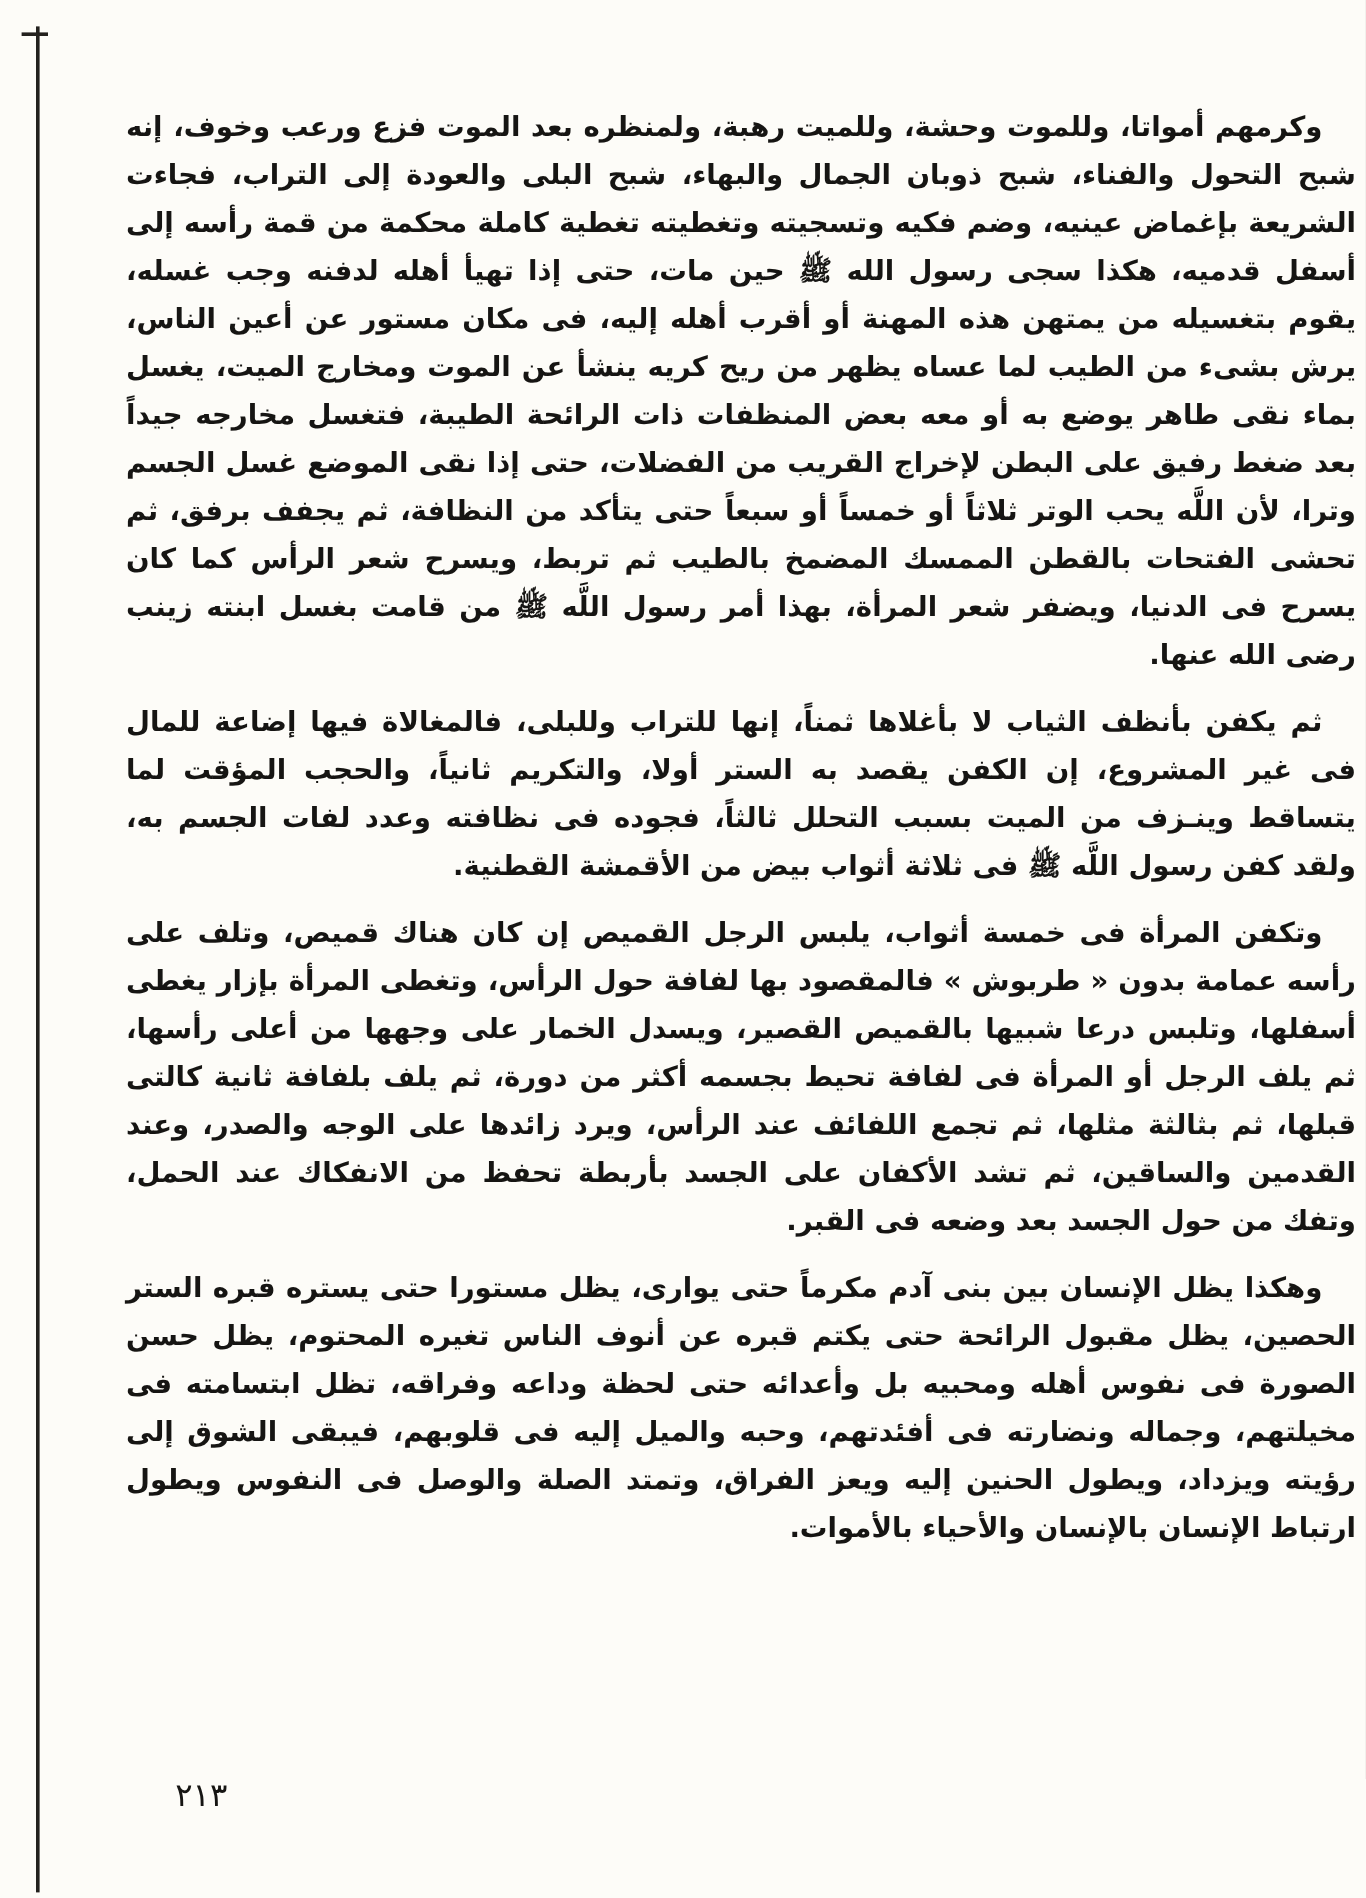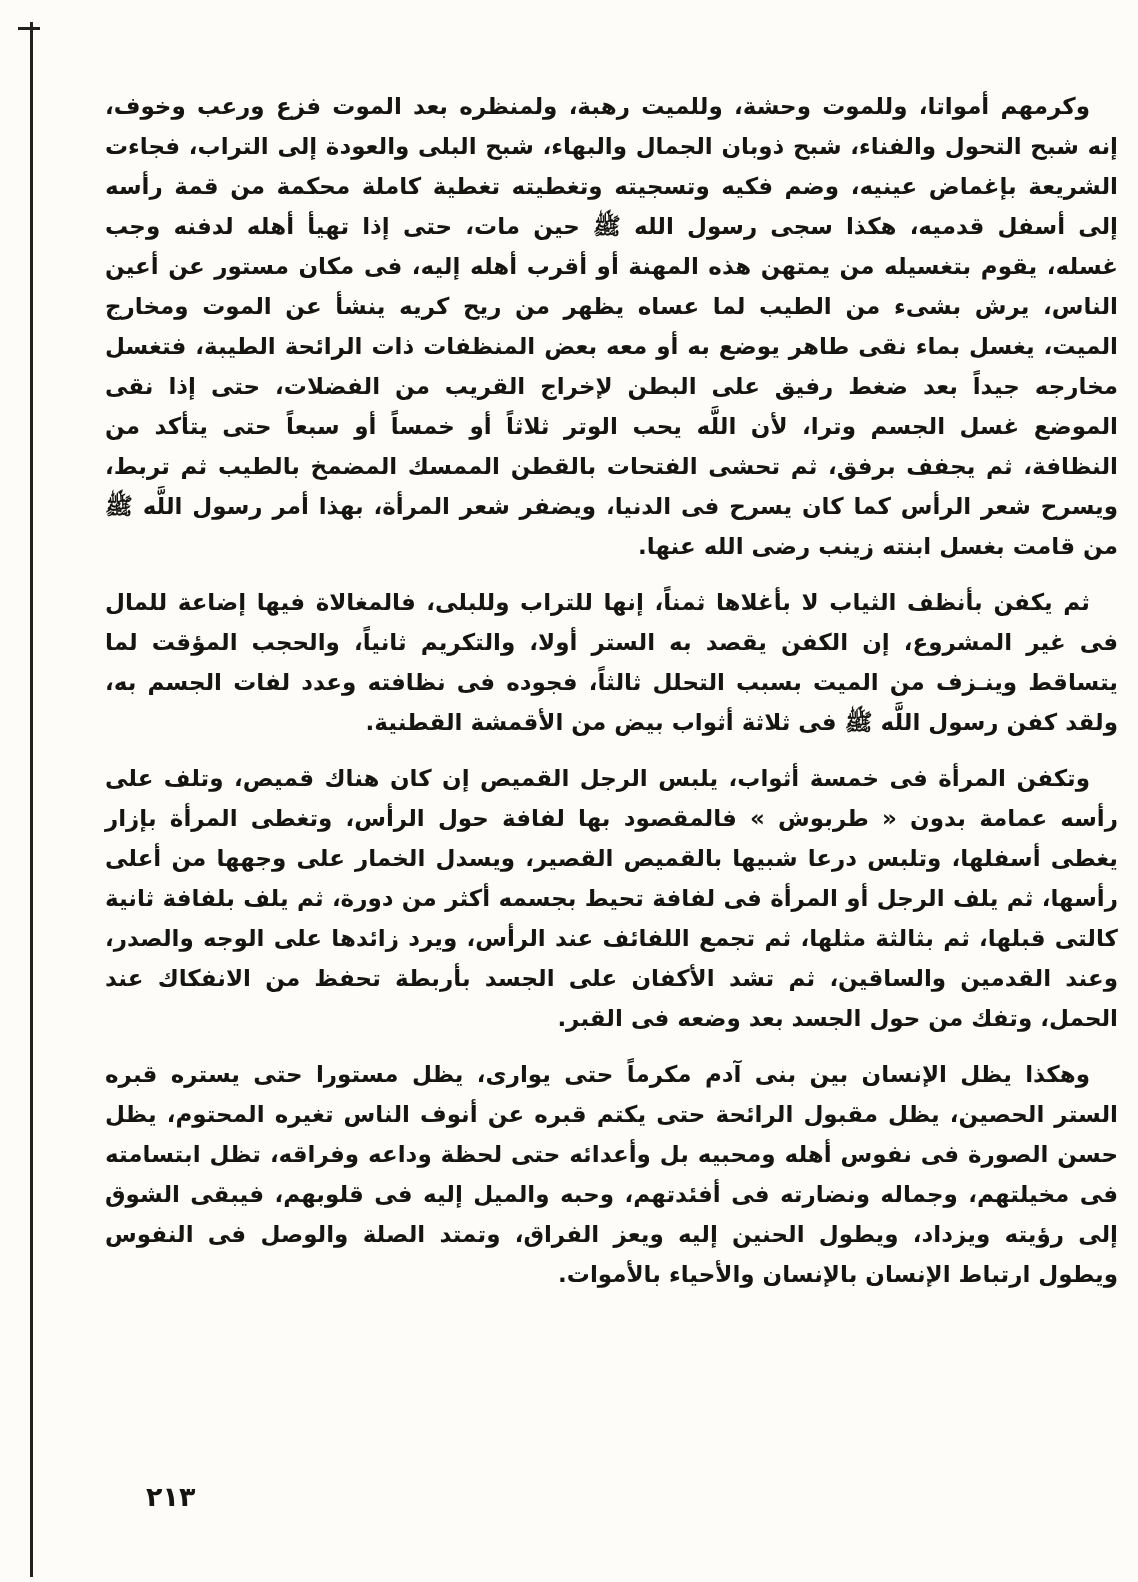--- a/index.html
+++ b/index.html
@@ -31,21 +31,21 @@
     left: 18px;
     top: 27px;
     width: 22px;
     height: 3px;
     background: #23211e;
   }
   .text-block {
     position: absolute;
     top: 86px;
     left: 105px;
-    right: 20px;
+    right: 8px;
     direction: rtl;
     text-align: justify;
     font-size: 23px;
     font-weight: 700;
     line-height: 40px;
     letter-spacing: 0;
   }
   .para {
     margin: 0 0 16px 0;
     text-indent: 28px;
@@ -53,21 +53,21 @@
   .para.closing {
     text-indent: 158px;
     margin-top: 6px;
   }
   .page-number {
     position: absolute;
     left: 146px;
     bottom: 70px;
     direction: rtl;
     font-size: 27px;
-    font-weight: 700;
+    font-weight: 400;
     letter-spacing: 2px;
   }
 </style>
 </head>
 <body>
 
 <div class="page">
 
   <div class="artifact-vline"></div>
   <div class="artifact-corner"></div>

